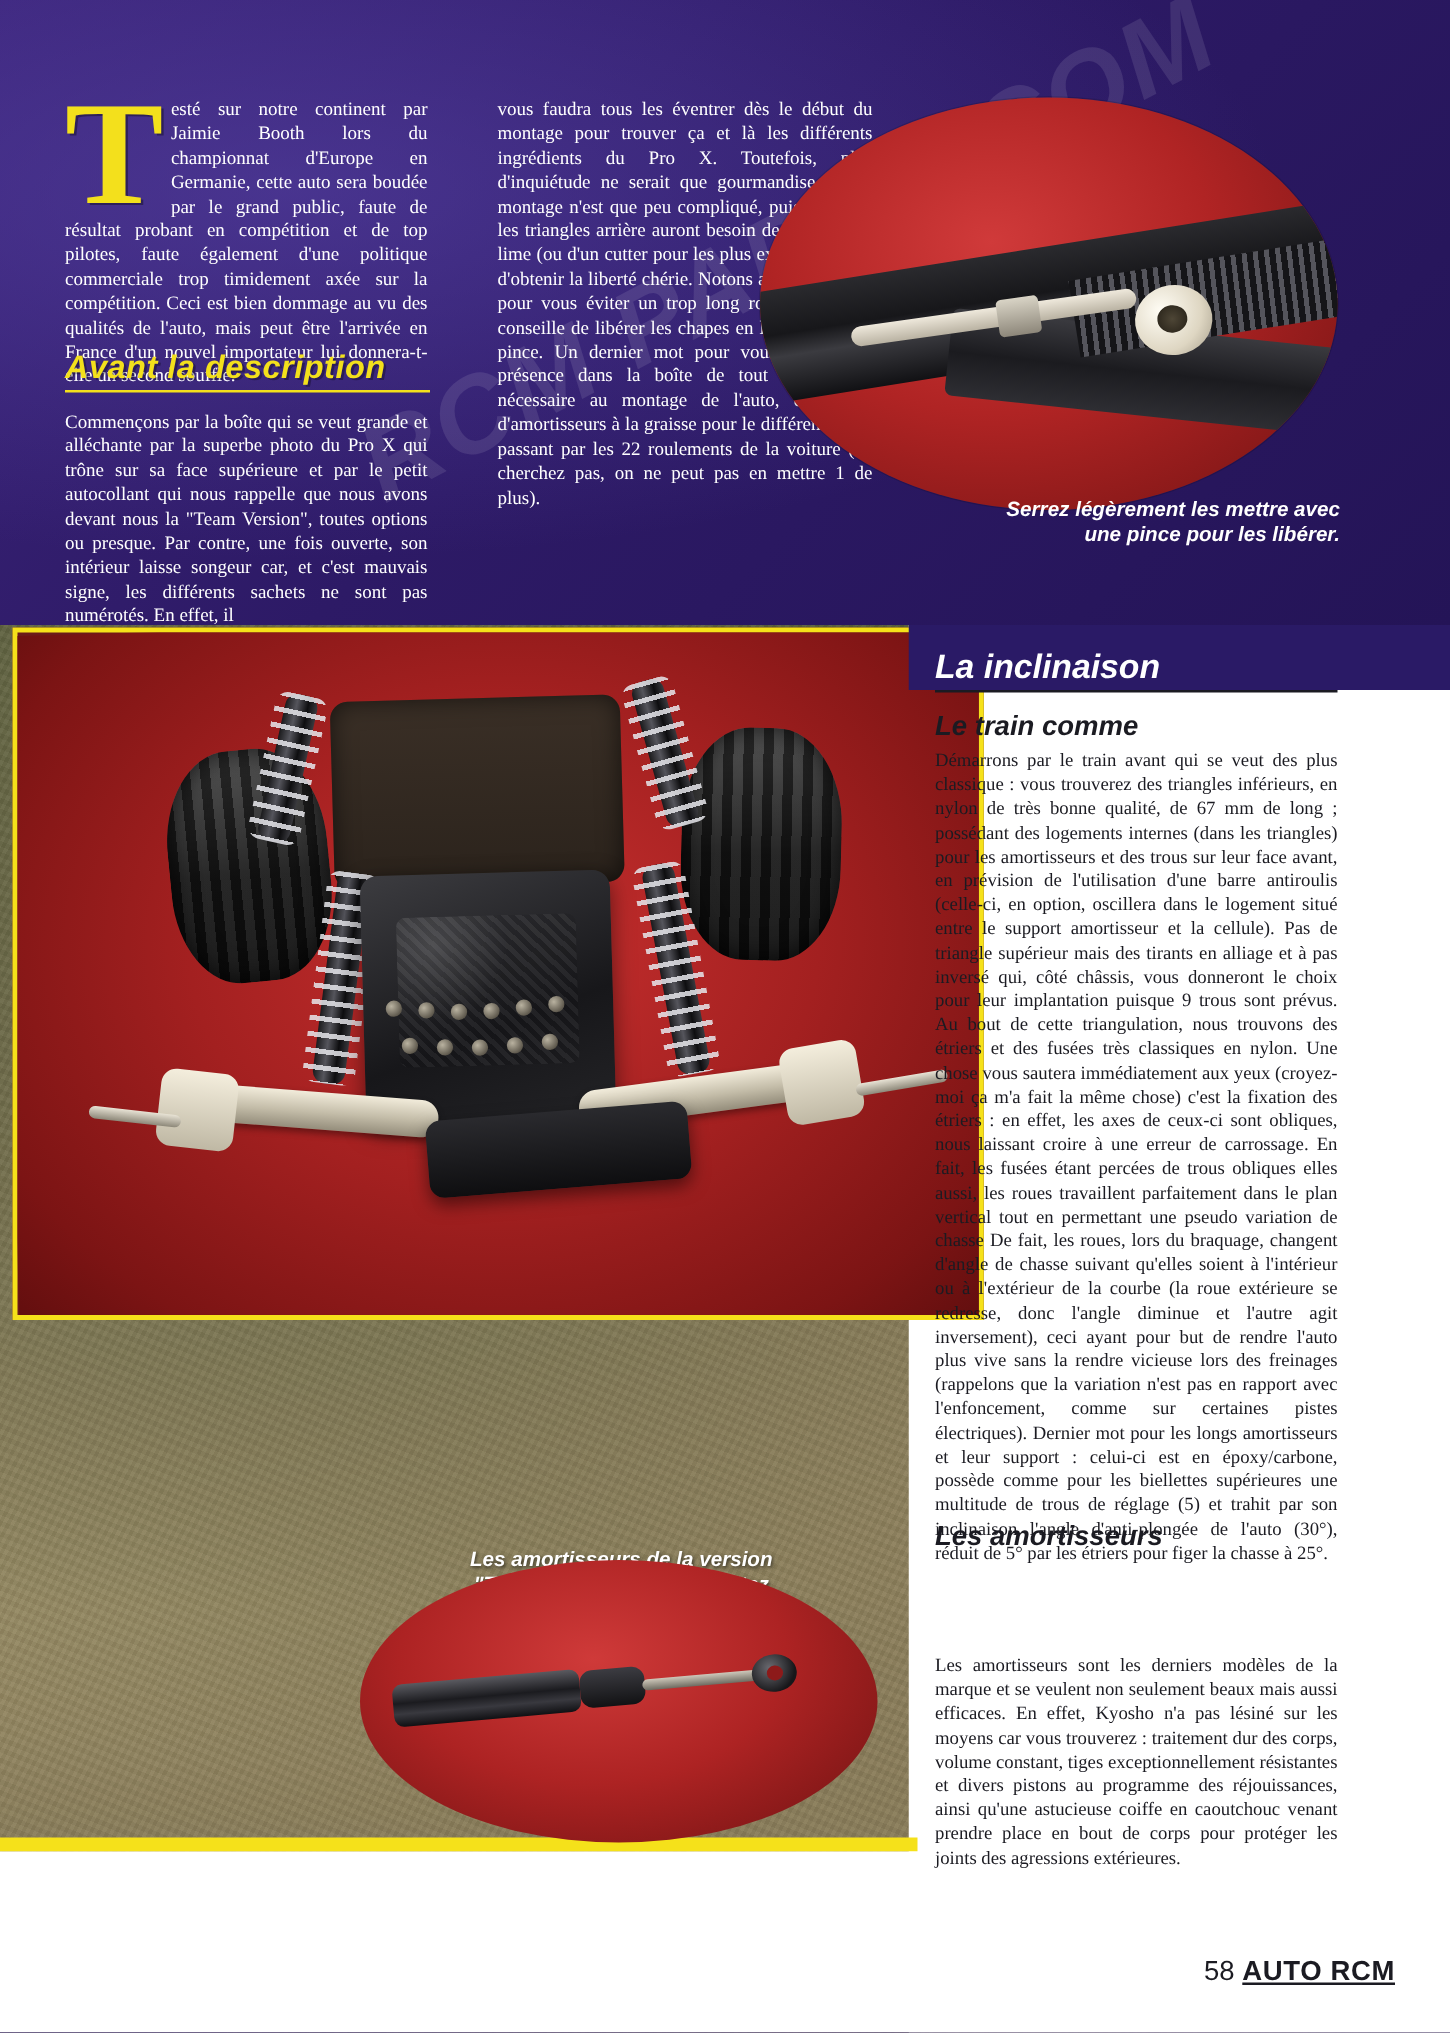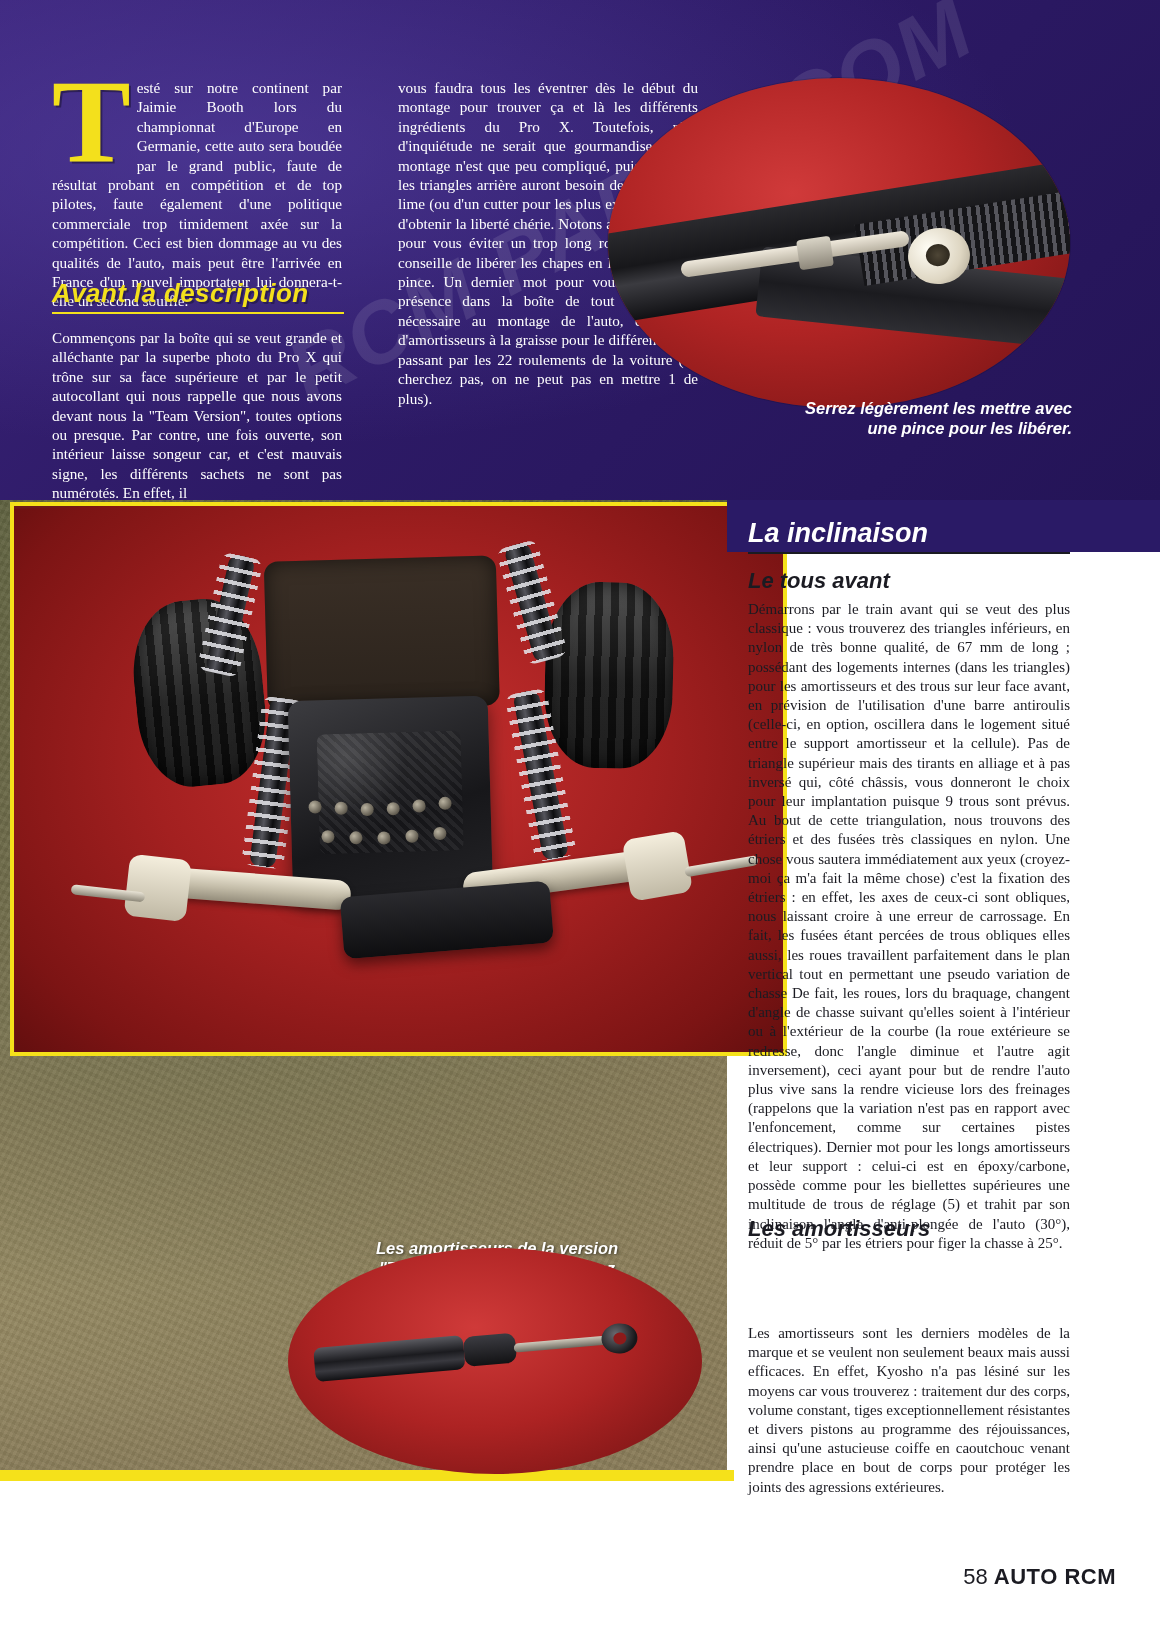--- a/index.html
+++ b/index.html
@@ -299,21 +299,21 @@
     font-family:"Liberation Sans", sans-serif;
     font-style:italic; font-weight:bold; font-size:22px;
     color:#1b1b22;
   }
 
   .folio{
     position:absolute; right:44px; bottom:36px;
     font-family:"Liberation Sans", sans-serif;
     font-size:22px; color:#1b1b22;
   }
-  .folio b{ letter-spacing:.5px; }
+  .folio b{ letter-spacing:.5px;text-decoration:underline; }
 
   .watermark{
     position:absolute; left:250px; top:150px;
     font-family:"Liberation Sans", sans-serif;
     font-size:86px; font-weight:bold; font-style:italic;
     color:rgba(255,255,255,.10);
     transform:rotate(-28deg);
     letter-spacing:2px;
     pointer-events:none;
   }
@@ -410,21 +410,21 @@
     <div class="dboot"></div>
     <div class="drod"></div>
     <div class="deye"></div>
   </div>
 </div>
 
 <div class="desc-banner"></div>
 <div class="h-desc">La inclinaison</div>
 <div class="h-desc-bar"></div>
 
-<div class="h-sub" style="left:748px; top:568px;">Le tous avant</div>
+<div class="h-sub" style="left:748px; top:568px;">Le train comme</div>
 <div class="rcol" style="top:600px;">
   <p>Démarrons par le train avant qui se veut des plus classique : vous trouverez des triangles inférieurs, en nylon de très bonne qualité, de 67 mm de long ; possédant des logements internes (dans les triangles) pour les amortisseurs et des trous sur leur face avant, en prévision de l'utilisation d'une barre antiroulis (celle-ci, en option, oscillera dans le logement situé entre le support amortisseur et la cellule). Pas de triangle supérieur mais des tirants en alliage et à pas inversé qui, côté châssis, vous donneront le choix pour leur implantation puisque 9 trous sont prévus. Au bout de cette triangulation, nous trouvons des étriers et des fusées très classiques en nylon. Une chose vous sautera immédiatement aux yeux (croyez-moi ça m'a fait la même chose) c'est la fixation des étriers : en effet, les axes de ceux-ci sont obliques, nous laissant croire à une erreur de carrossage. En fait, les fusées étant percées de trous obliques elles aussi, les roues travaillent parfaitement dans le plan vertical tout en permettant une pseudo variation de chasse De fait, les roues, lors du braquage, changent d'angle de chasse suivant qu'elles soient à l'intérieur ou à l'extérieur de la courbe (la roue extérieure se redresse, donc l'angle diminue et l'autre agit inversement), ceci ayant pour but de rendre l'auto plus vive sans la rendre vicieuse lors des freinages (rappelons que la variation n'est pas en rapport avec l'enfoncement, comme sur certaines pistes électriques). Dernier mot pour les longs amortisseurs et leur support : celui-ci est en époxy/carbone, possède comme pour les biellettes supérieures une multitude de trous de réglage (5) et trahit par son inclinaison l'angle d'anti-plongée de l'auto (30°), réduit de 5° par les étriers pour figer la chasse à 25°.</p>
 </div>
 
 <div class="h-sub" style="left:748px; top:1216px;">Les amortisseurs</div>
 <div class="rcol" style="top:1324px;">
   <p>Les amortisseurs sont les derniers modèles de la marque et se veulent non seulement beaux mais aussi efficaces. En effet, Kyosho n'a pas lésiné sur les moyens car vous trouverez : traitement dur des corps, volume constant, tiges exceptionnellement résistantes et divers pistons au programme des réjouissances, ainsi qu'une astucieuse coiffe en caoutchouc venant prendre place en bout de corps pour protéger les joints des agressions extérieures.</p>
 </div>
 
 <div class="folio">

